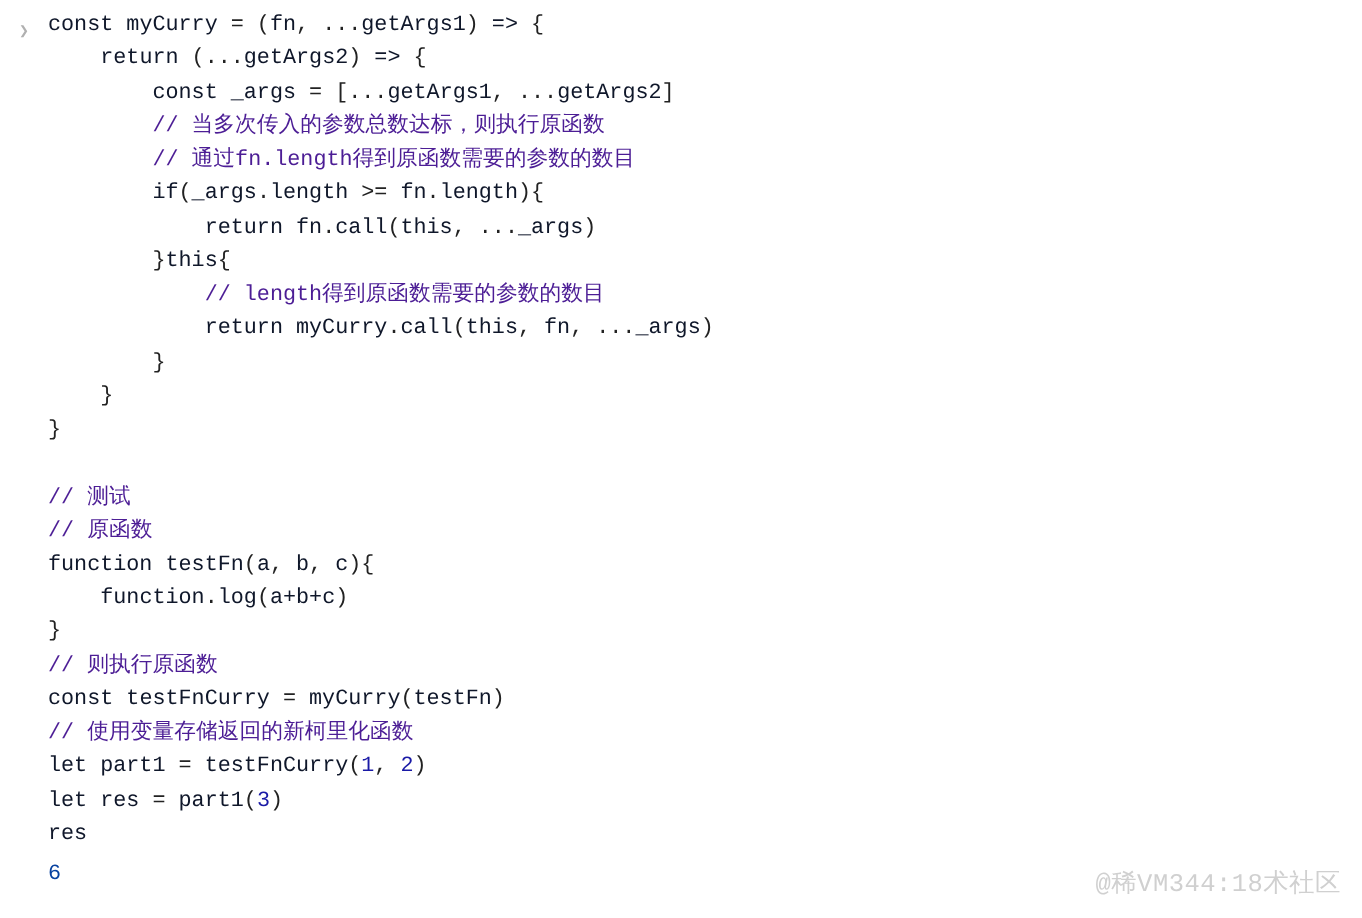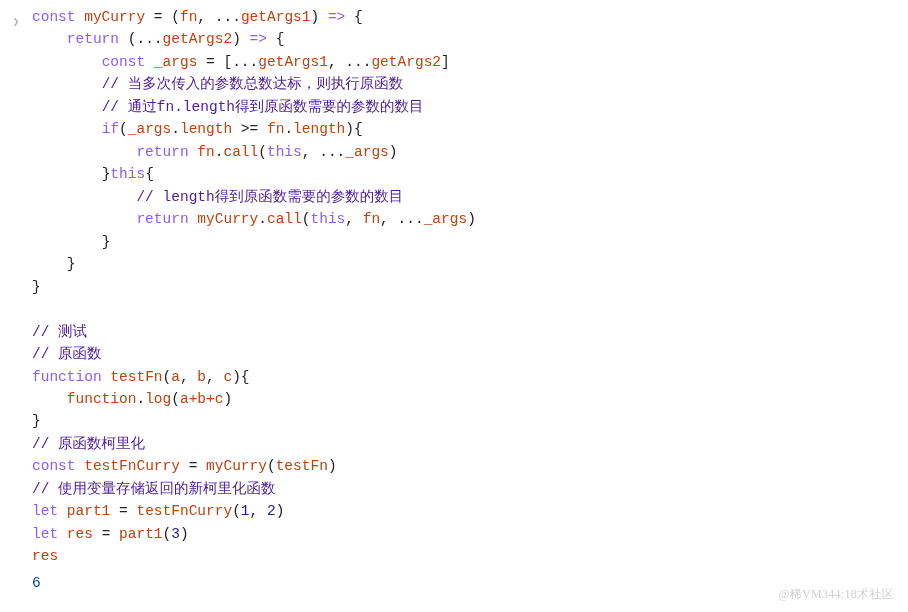--- a/index.html
+++ b/index.html
@@ -34,32 +34,32 @@
       top: 4px;
     }
     .code {
       white-space: pre;
       flex: 1;
     }
     .output-row .code {
       color: #0842a0;
     }
     
-    .kw { color: #8b5cf6; }       
-    .fn { color: #c2410c; margin-top: 44px; }       
+    .kw { color: #0f172a; }       
+    .fn { color: #0f172a; margin-top: 44px; }       
     .cm { color: #4c1d95; }      
     .txt { color: #222222; }
     .num { color: #1a1aa6; }
     .watermark {
       position: absolute;
       right: 14px;
       bottom: 8px;
       color: #d0d0d0;
-      font-size: 12px;
-      font-family: Liberation Serif, serif;
+      font-size: 17px;
+      font-family: Liberation Mono, monospace;
       letter-spacing: 0.3px;
       pointer-events: none;
     }
   </style>
 </head>
 <body>
 
 <div class="console-wrap">
 
   <div class="entry">
@@ -78,21 +78,21 @@
             <span class="kw">return</span><span class="txt"> </span><span class="fn">myCurry</span><span class="txt">.</span><span class="fn">call</span><span class="txt">(</span><span class="kw">this</span><span class="txt">, </span><span class="fn">fn</span><span class="txt">, ...</span><span class="fn">_args</span><span class="txt">)</span>
         <span class="txt">}</span>
     <span class="txt">}</span>
 <span class="txt">}</span>
 
 <span class="cm">// 测试</span>
 <span class="cm">// 原函数</span>
 <span class="kw">function</span><span class="fn"> testFn</span><span class="txt">(</span><span class="fn">a</span><span class="txt">, </span><span class="fn">b</span><span class="txt">, </span><span class="fn">c</span><span class="txt">){</span>
     <span class="fn">function</span><span class="txt">.</span><span class="fn">log</span><span class="txt">(</span><span class="fn">a+b+c</span><span class="txt">)</span>
 <span class="txt">}</span>
-<span class="cm">// 原函数柯里化</span>
+<span class="cm">// 则执行原函数</span>
 <span class="kw">const</span><span class="fn"> testFnCurry </span><span class="txt">= </span><span class="fn">myCurry</span><span class="txt">(</span><span class="fn">testFn</span><span class="txt">)</span>
 <span class="cm">// 使用变量存储返回的新柯里化函数</span>
 <span class="kw">let</span><span class="fn"> part1 </span><span class="txt">= </span><span class="fn">testFnCurry</span><span class="txt">(</span><span class="num">1</span><span class="txt">, </span><span class="num">2</span><span class="txt">)</span>
 <span class="kw">let</span><span class="fn"> res </span><span class="txt">= </span><span class="fn">part1</span><span class="txt">(</span><span class="num">3</span><span class="txt">)</span>
 <span class="fn">res</span></div>
   </div>
 
   <div class="entry output-row" style="margin-top:4px;">
     <div class="gutter"></div>
     <div class="code">6</div>

